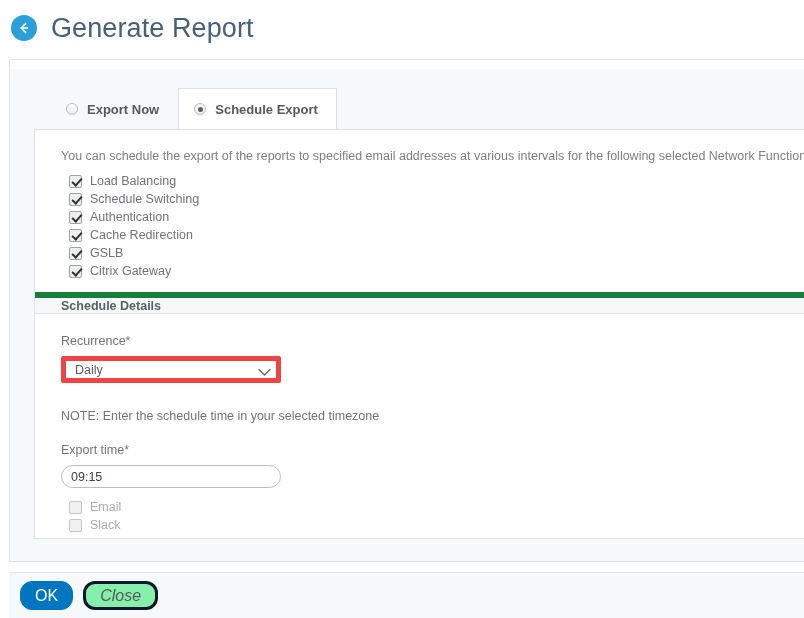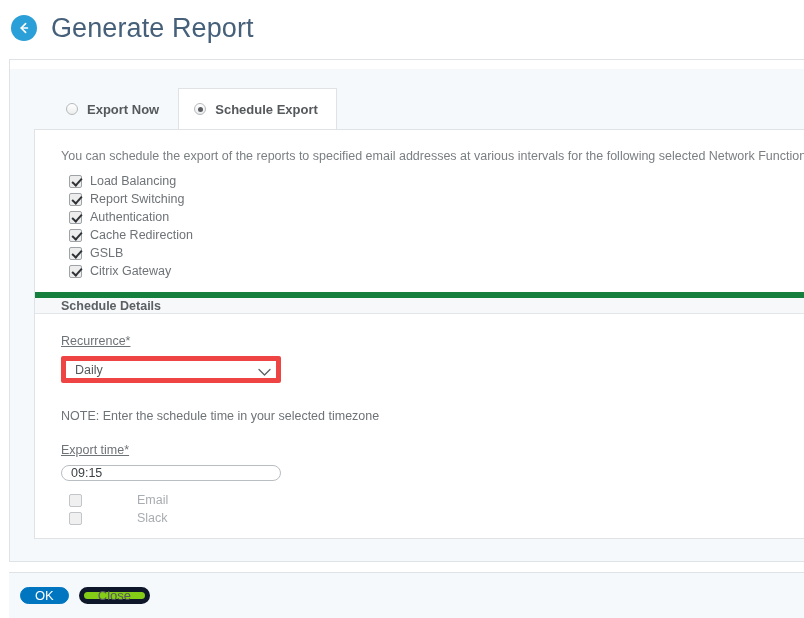--- a/index.html
+++ b/index.html
@@ -197,21 +197,20 @@
     color: #5b6064;
   }
 
   
   .form-area { padding: 0 0 0 26px; }
 
   .field-label {
     font-size: 12.5px;
     color: #6e7377;
     margin-top: 20px;
-    text-decoration: underline;
   }
 
   .select-wrap {
     position: relative;
     width: 220px;
     margin-top: 8px;
   }
   .select-box {
     width: 220px;
     height: 27px;
@@ -234,82 +233,82 @@
   }
 
   .note-text {
     font-size: 12.5px;
     color: #6e7377;
     margin-top: 26px;
   }
 
   .text-input {
     width: 220px;
-    height: 16px;
+    height: 23px;
     box-sizing: border-box;
     border: 1px solid #b9bec2;
     background: #ffffff;
     border-radius: 13px;
     font-size: 12.5px;
     color: #3c4144;
     padding: 0 9px;
     margin-top: 8px;
     font-family: "Liberation Sans", sans-serif;
     display: block;
   }
 
   .opt-list { margin: 10px 0 0 8px; }
   .opt-row {
     display: flex;
     align-items: center;
     height: 18px;
     cursor: pointer;
-    gap: 47px;
   }
   .opt-label { font-size: 12.5px; line-height: 1; color: #6e7377; }
   .opt-label.disabled { color: #a8adb1; }
 
   
   .footer {
     position: absolute;
     left: 9px;
     right: -2px;
     bottom: 0;
     height: 46px;
     background: #f5f9fc;
     border-top: 1px solid #dfe3e6;
     display: flex;
     align-items: center;
     padding-left: 11px;
     box-sizing: border-box;
   }
   .btn {
-    height: 17px;
+    height: 29px;
     min-width: 42px;
     padding: 0 14px;
-    font-size: 13px;
+    font-size: 16px;
     font-family: "Liberation Sans", sans-serif;
     border-radius: 12px;
     cursor: pointer;
     box-sizing: border-box;
     display: inline-flex;
     align-items: center;
     justify-content: center;
   }
   .btn-primary {
     background: #0076c0;
     color: #ffffff;
     border: 1px solid #0076c0;
     margin-right: 10px;
   }
   .btn-secondary {
-    background: #84cc16;
+    background: #86efac;
     color: #55595c;
-    border: 5px solid #0f172a;
+    border: 3px solid #0f172a;
     min-width: 62px;
+    font-style: italic;
   }
 </style>
 </head>
 <body>
 
 <div class="page-header">
   <div class="back-btn">
     <svg width="16" height="16" viewBox="0 0 16 16" aria-hidden="true">
       <path d="M9.6 3.6 L5.2 8 L9.6 12.4" fill="none" stroke="#ffffff" stroke-width="1.7" stroke-linecap="round" stroke-linejoin="round"></path>
       <path d="M5.4 8 H11.4" fill="none" stroke="#ffffff" stroke-width="1.7" stroke-linecap="round"></path>
@@ -337,21 +336,21 @@
 
     <div class="intro-text">You can schedule the export of the reports to specified email addresses at various intervals for the following selected Network Functions</div>
 
     <div class="nf-list">
       <div class="nf-row">
         <span class="cbx checked"></span>
         <span class="nf-label">Load Balancing</span>
       </div>
       <div class="nf-row">
         <span class="cbx checked"></span>
-        <span class="nf-label">Report Switching</span>
+        <span class="nf-label">Schedule Switching</span>
       </div>
       <div class="nf-row">
         <span class="cbx checked"></span>
         <span class="nf-label">Authentication</span>
       </div>
       <div class="nf-row">
         <span class="cbx checked"></span>
         <span class="nf-label">Cache Redirection</span>
       </div>
       <div class="nf-row">

